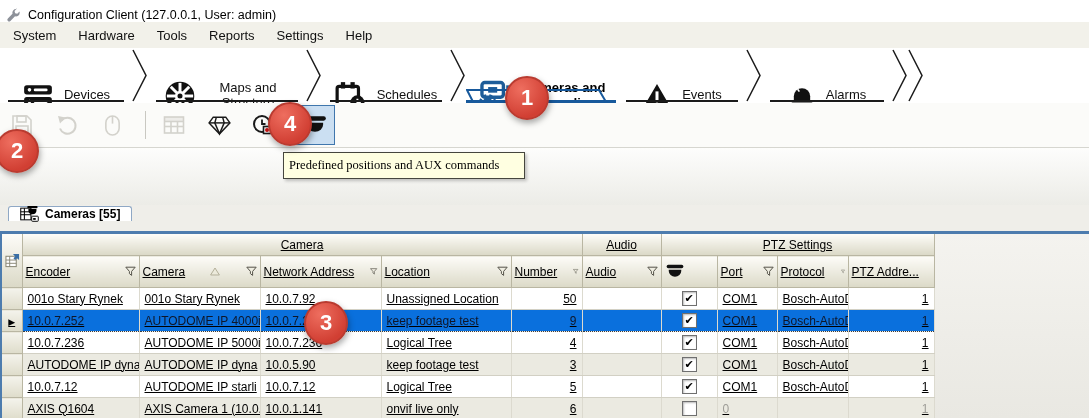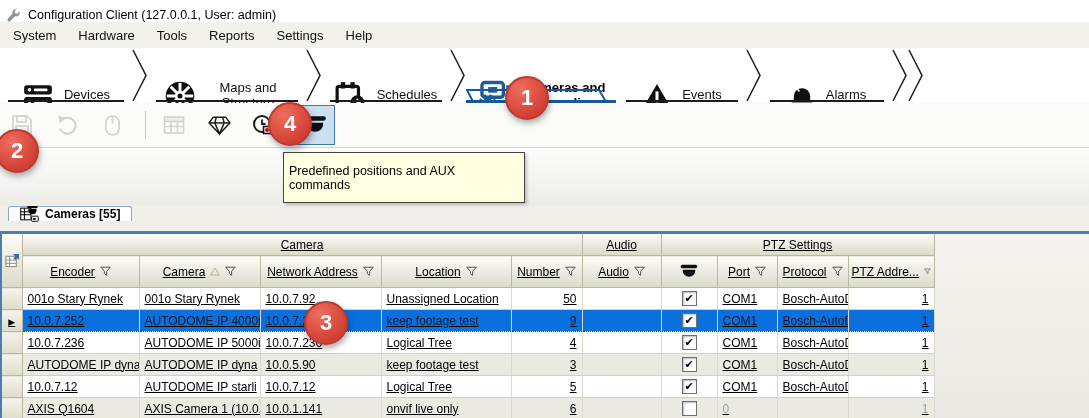--- a/index.html
+++ b/index.html
@@ -55,42 +55,42 @@
     display:flex;align-items:center;gap:6px;padding:0 11px;font-size:12px;font-weight:bold;box-sizing:border-box;}
   .blue-line{position:absolute;left:0;top:26px;width:100%;height:3px;background:#4d7cae;}
   .panel{position:absolute;left:0;top:29px;right:0;bottom:0;
     border-left:2px solid #4d7cae;background:linear-gradient(#f4f3ef,#e9e8e2);box-sizing:border-box;text-decoration:underline;}
   table.grid{border-collapse:collapse;table-layout:fixed;width:932px;font-size:12px;color:#000;}
   table.grid th{font-weight:normal;padding:0 3px;height:21px;
     background:linear-gradient(#fdfcf8,#dbd9c7);
     border-right:1px solid #b9b6a2;border-bottom:1px solid #b9b6a2;
     white-space:nowrap;overflow:hidden;}
   table.grid tr.colhdr th{height:31px;}
-  th .hwrap{display:flex;align-items:center;justify-content:center;gap:5px;}
+  th .hwrap{display:flex;align-items:center;justify-content:space-between;gap:16px;}
   table.grid td{height:22px;padding:0 5px;background:#fff;
     border-right:1px solid #dcdacf;border-bottom:1px solid #d2d0c4;
     white-space:nowrap;overflow:hidden;box-sizing:border-box;}
   table.grid td.rowhdr{background:linear-gradient(#f4f3ec,#dedcca);
     border-right:1px solid #b9b6a2;border-bottom:1px solid #b9b6a2;padding:0;text-align:center;}
   tr.datarow:nth-child(even) td:not(.rowhdr){background:#ebeae1;}
   tr.datarow.selected td:not(.rowhdr){background:#0a70dd;color:#0f172a;
     border-top:1px dotted #3c3c3c;border-bottom:1px dotted #3c3c3c;}
   tr.datarow.selected td.rowhdr{position:relative;}
   tr.datarow.selected td.rowhdr::before{content:"\25B6";font-size:9px;color:#000;}
   td.num{text-align:right;}
   td.ctr{text-align:center;}
   td.disabled{color:#9e9d97;}
   .cb{display:inline-flex;align-items:center;justify-content:center;width:13px;height:13px;
     background:#fff;border:1px solid #6f6f6f;box-shadow:inset 1px 1px 2px rgba(0,0,0,.28);
     font-size:11px;line-height:1;color:#000;vertical-align:middle;}
   .cb.checked::after{content:"\2714";}
   
   .tooltip{position:absolute;left:283px;top:152px;width:230px;height:25px;z-index:40;
     background:#ffffe1;border:1px solid #46463e;box-shadow:2px 2px 3px rgba(0,0,0,.22);
-    display:flex;align-items:center;padding:12px 5px;font-size:12.5px;color:#000;}
+    display:flex;align-items:center;padding:0 5px;font-size:12.5px;color:#000;font-family:Liberation Serif, serif;}
   .badge{position:absolute;width:44px;height:44px;border-radius:50%;z-index:50;
     background:radial-gradient(circle at 35% 28%,#ee6e5f,#d13f33 72%);
     border:2px solid #b93b30;color:#fff;font-size:22px;font-weight:bold;
     display:flex;align-items:center;justify-content:center;
     box-shadow:1px 3px 6px rgba(0,0,0,.35);box-sizing:border-box;}
   #badge-1{left:505px;top:76px;}
   #badge-2{left:-5px;top:129px;}
   #badge-3{left:304px;top:301px;}
   #badge-4{left:268px;top:102px;}
 </style>

